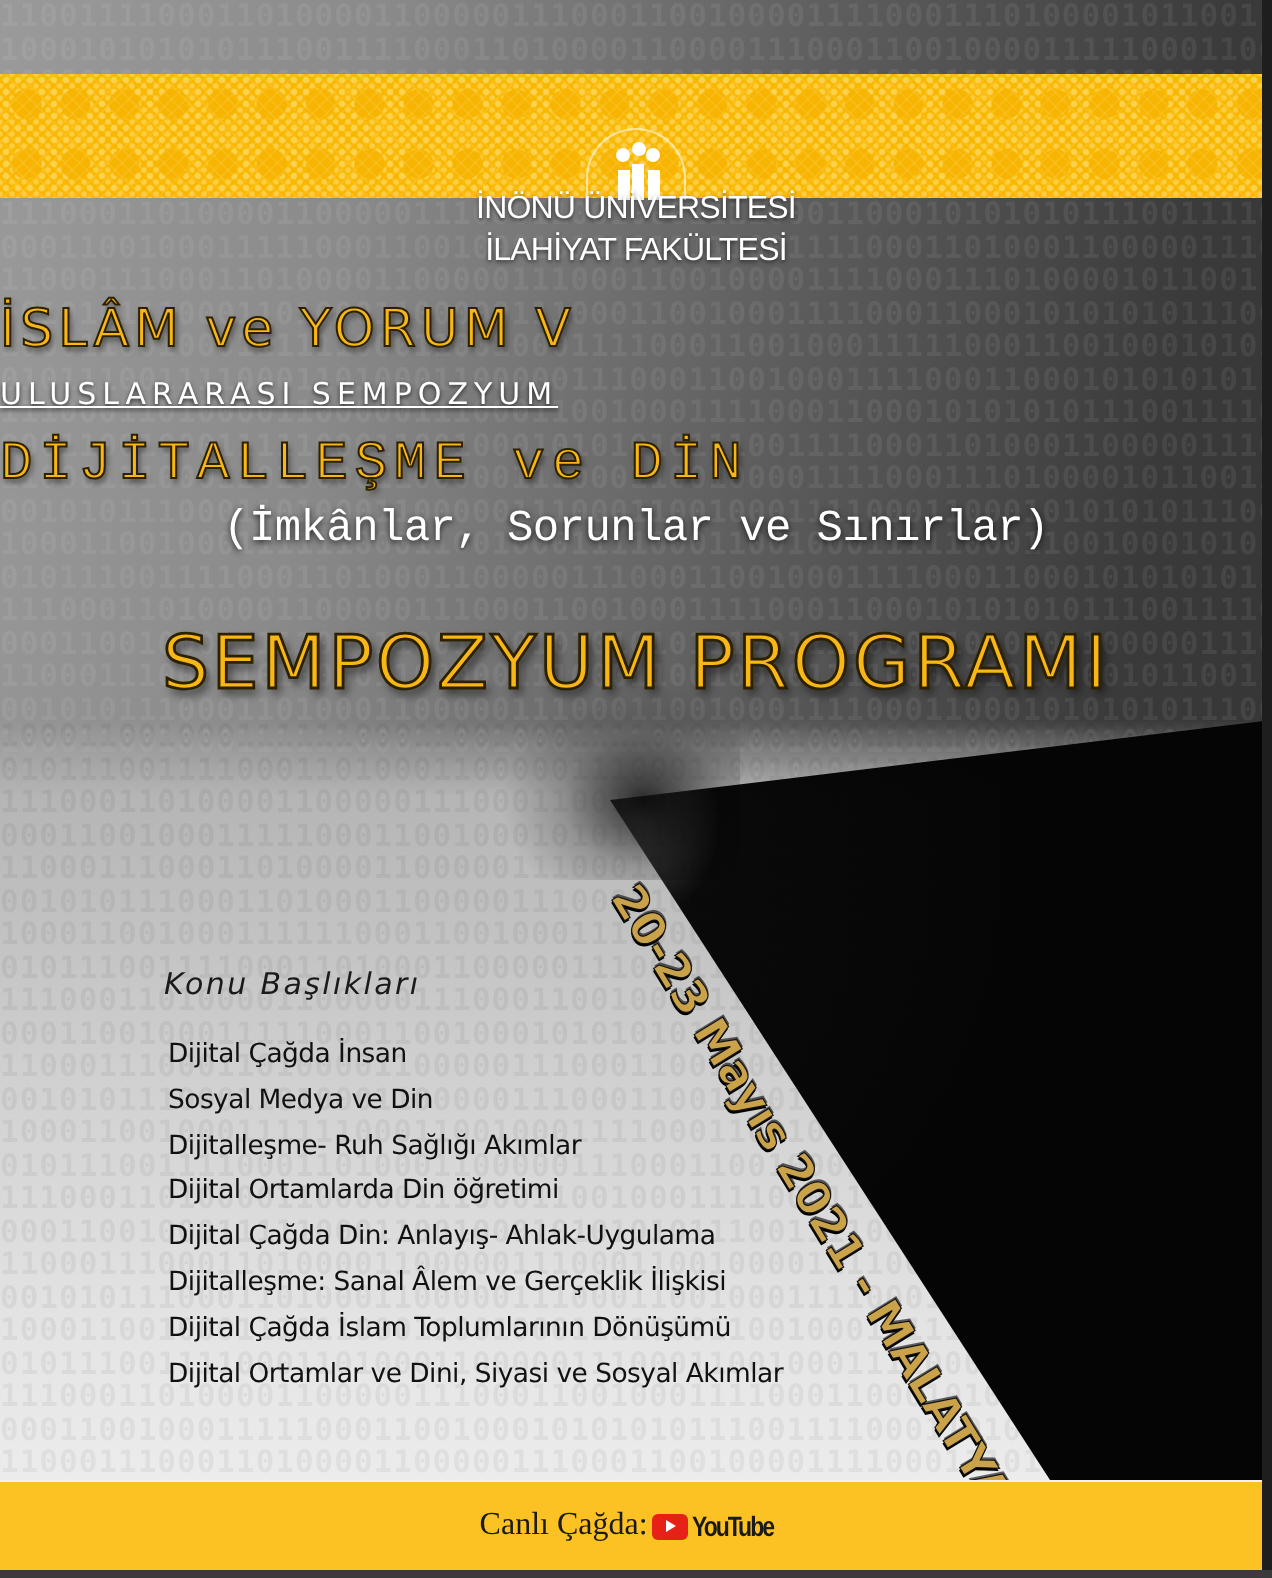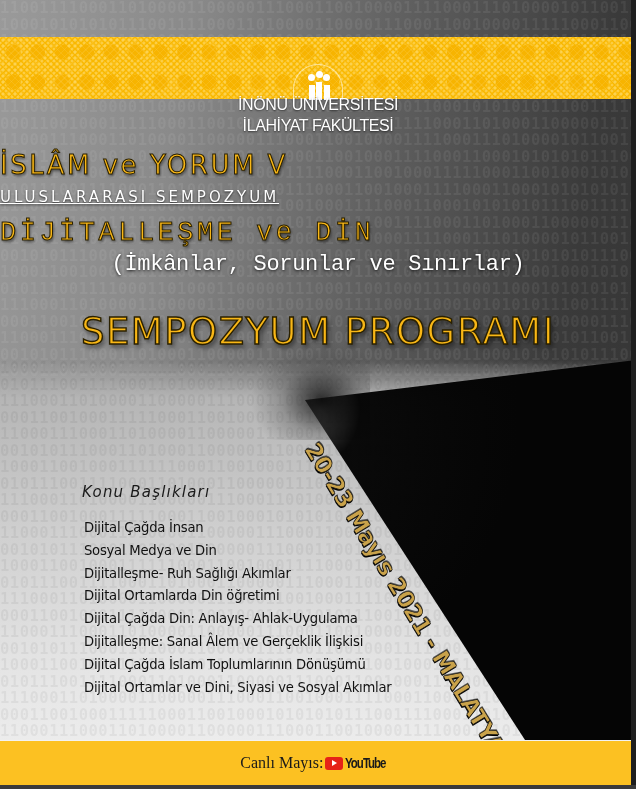--- a/index.html
+++ b/index.html
@@ -262,18 +262,18 @@
       <li>Dijital Çağda Din: Anlayış- Ahlak-Uygulama</li>
       <li>Dijitalleşme: Sanal Âlem ve Gerçeklik İlişkisi</li>
       <li>Dijital Çağda İslam Toplumlarının Dönüşümü</li>
       <li>Dijital Ortamlar ve Dini, Siyasi ve Sosyal Akımlar</li>
     </ul>
 
     <div class="date">20-23 Mayıs 2021 - MALATYA</div>
   </div>
 
   <div class="footer">
-    <span class="label">Canlı Mayıs:</span>
+    <span class="label">Canlı Çağda:</span>
     <span class="yt-icon"></span>
     <span class="yt-word">YouTube</span>
   </div>
   <div class="bottom-strip"></div>
 </div>
 
 </body></html>

